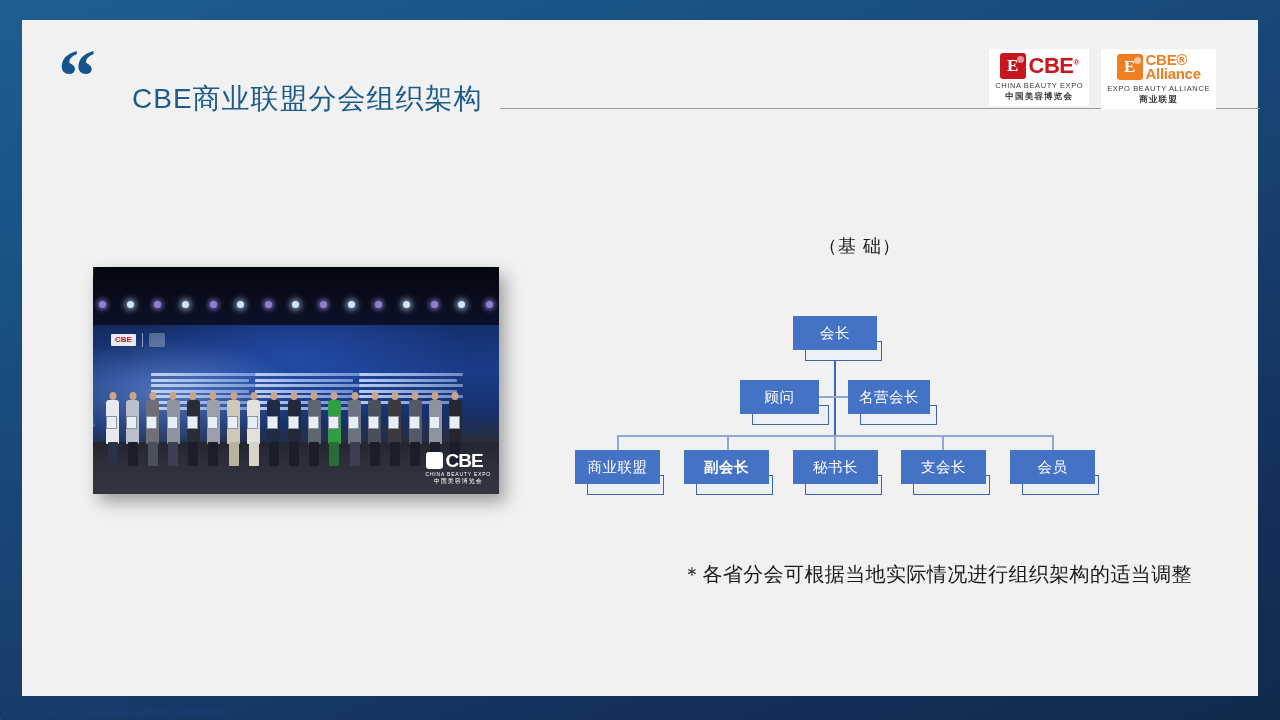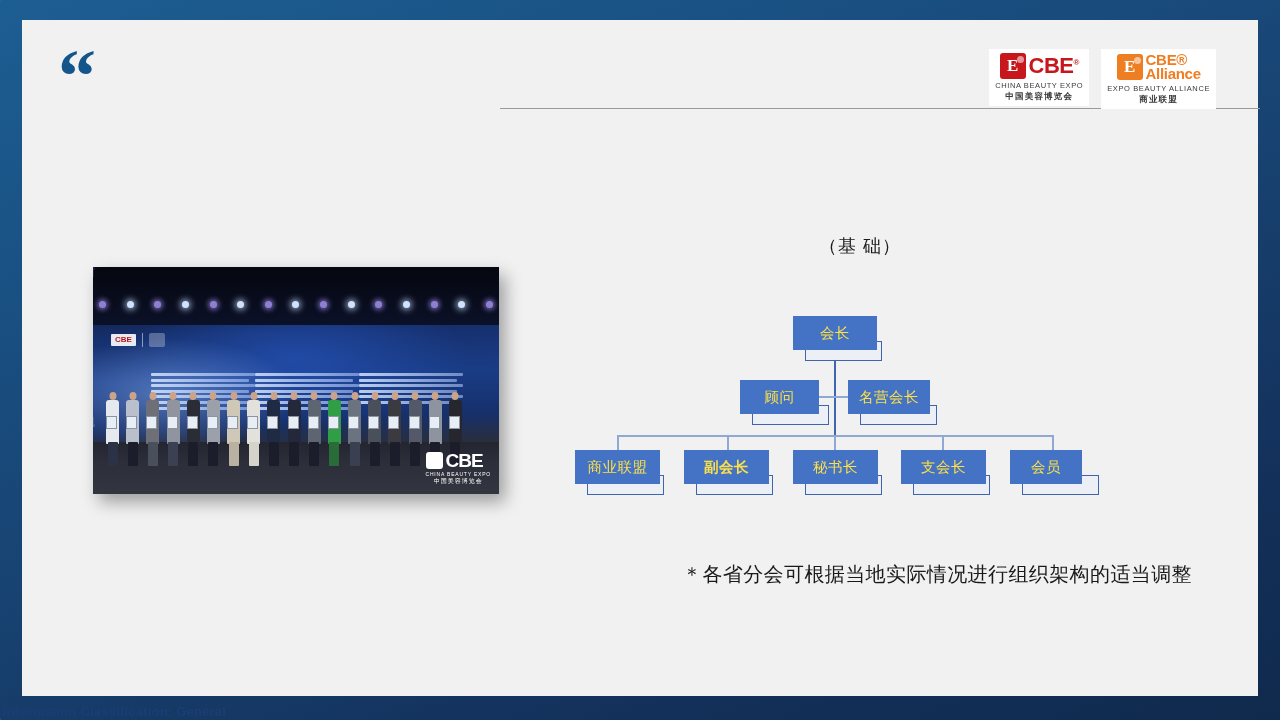--- a/index.html
+++ b/index.html
@@ -275,21 +275,21 @@
   .photo-logo .pl-word { font-size: 19px; font-weight: bold; line-height: 1; letter-spacing: -1px; }
   .photo-logo .pl-sub { font-size: 5px; letter-spacing: .8px; margin-top: 1px; }
   .photo-logo .pl-sub2 { font-size: 6px; letter-spacing: 1px; }
 
   
   .org { position: absolute; left: 0; top: 0; width: 1280px; height: 720px; pointer-events: none; }
   .org > * { pointer-events: auto; }
   .node {
     position: absolute;
     background: #4472c4;
-    color: #fde047;
+    color: #ffffff;
     font-size: 14.5px;
     letter-spacing: .5px;
     display: flex;
     align-items: center;
     justify-content: center;
     white-space: nowrap;
   }
   .subbox {
     position: absolute;
     background: #eceff5;
@@ -309,20 +309,21 @@
 </style>
 </head>
 <body>
 
 <div id="slide">
   <div class="streaks"></div>
 
   <div class="canvas">
 
     <div class="quote-mark">“</div>
+    <div class="header-title">CBE商业联盟分会组织架构</div>
     <div class="header-rule"></div>
 
     <div class="logos">
       <div class="logo logo-cbe">
         <div class="logo-row">
           <div class="logo-badge">E</div>
           <div class="logo-word">
             <span>CBE</span><span class="sup">®</span>
           </div>
         </div>
@@ -558,20 +559,20 @@
       <div class="subbox" style="left:674px; top:455px; width:77px; height:20px;"></div>
       <div class="node" style="left:662px; top:430px; width:85px; height:34px;font-weight:bold;">副会长</div>
 
       <div class="subbox" style="left:783px; top:455px; width:77px; height:20px;"></div>
       <div class="node" style="left:771px; top:430px; width:85px; height:34px;">秘书长</div>
 
       <div class="subbox" style="left:891px; top:455px; width:77px; height:20px;"></div>
       <div class="node" style="left:879px; top:430px; width:85px; height:34px;">支会长</div>
 
       <div class="subbox" style="left:1000px; top:455px; width:77px; height:20px;"></div>
-      <div class="node" style="left:988px; top:430px; width:72px; height:34px;">会员</div>
+      <div class="node" style="left:988px; top:430px; width:85px; height:34px;">会员</div>
     </div>
 
     <div class="note">＊各省分会可根据当地实际情况进行组织架构的适当调整</div>
   </div>
 
   <div class="classification">Information Classification: General</div>
 </div>
 
 </body></html>

